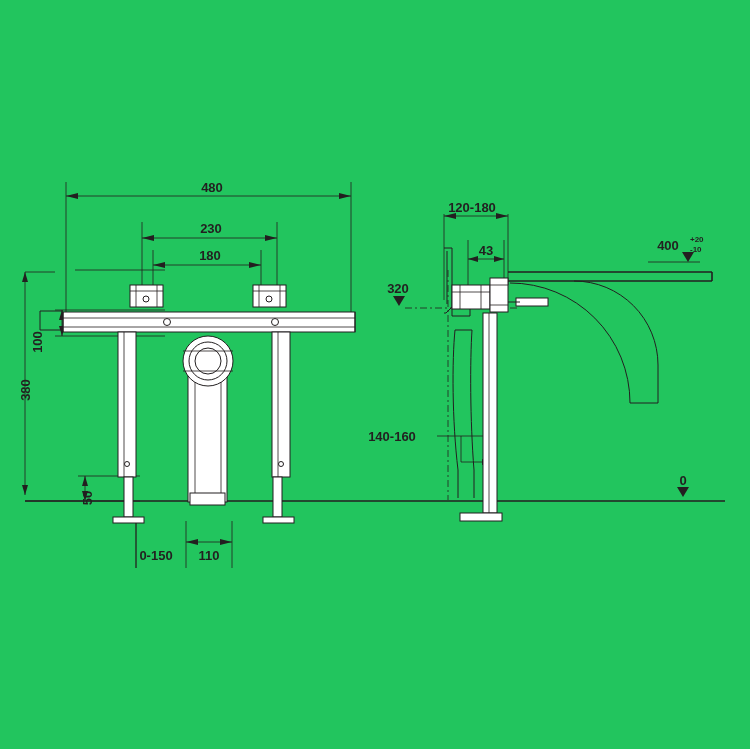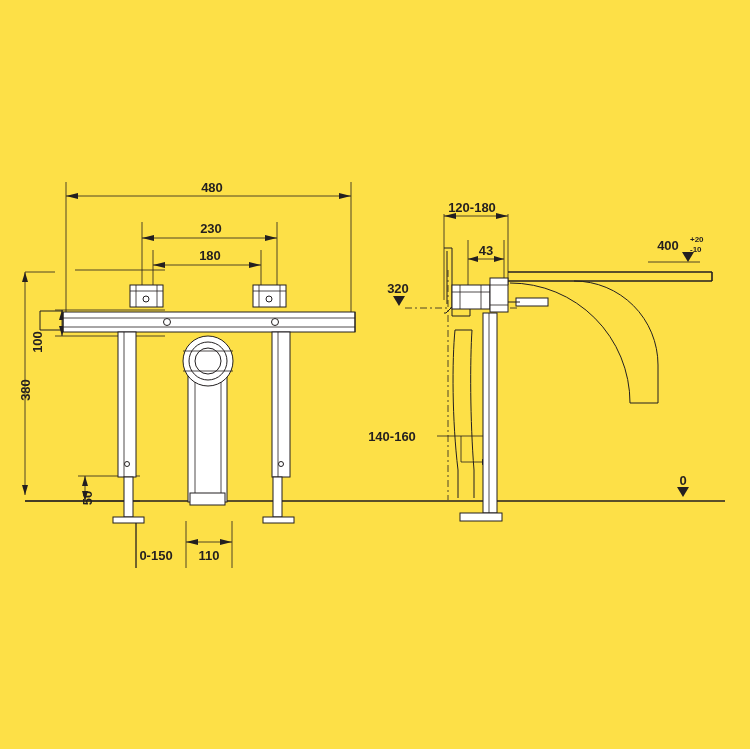--- a/index.html
+++ b/index.html
@@ -7,21 +7,21 @@
     padding: 0;
     background: #ffffff;
   }
   body {
     font-family: "Liberation Sans", sans-serif;
   }
   #canvas {
     position: relative;
     width: 750px;
     height: 749px;
-    background: #fde047;
+    background: #22c55e;
     overflow: hidden;
   }
   #svg-root {
     position: absolute;
     left: 0;
     top: 0;
     width: 750px;
     height: 749px;
   }
   .lbl {

